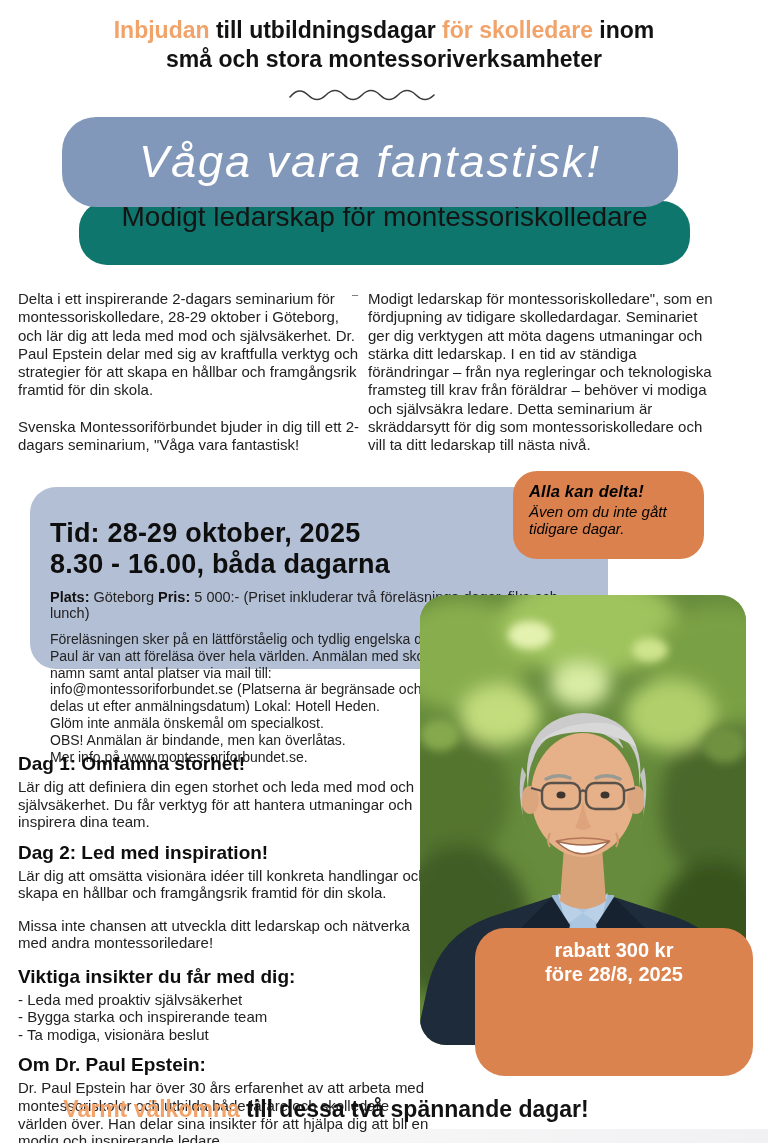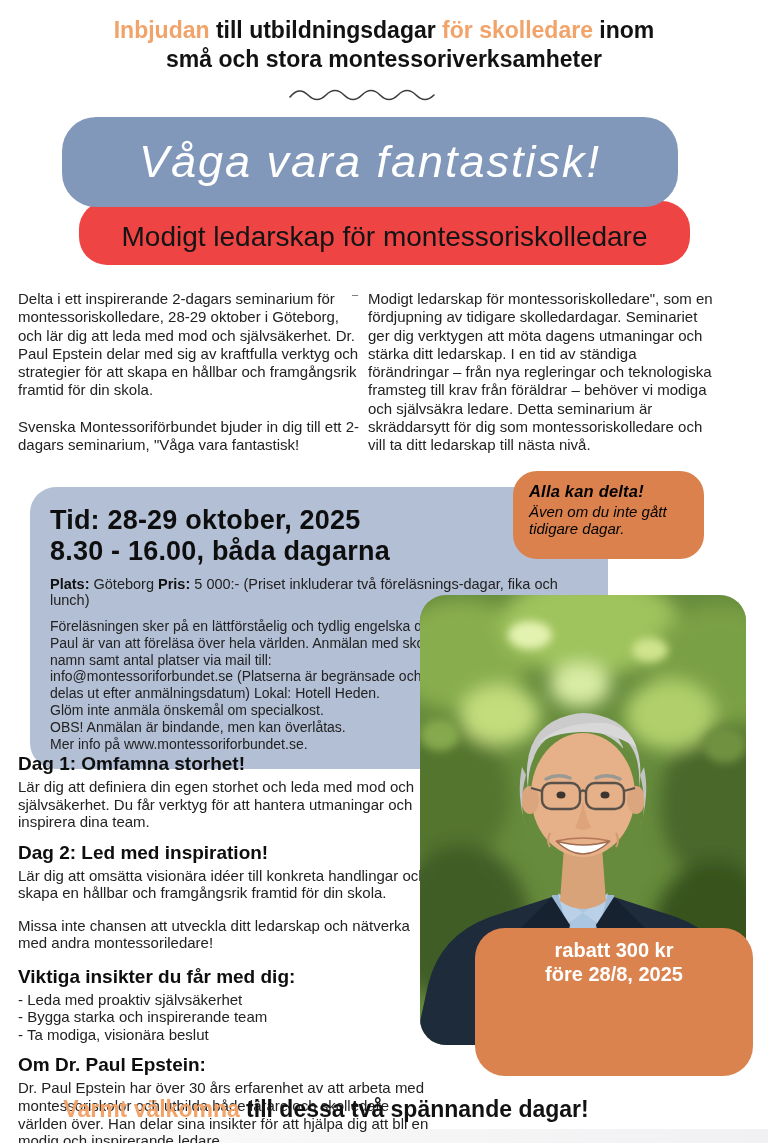--- a/index.html
+++ b/index.html
@@ -11,34 +11,34 @@
           font-size:23px;font-weight:bold;line-height:1.26;color:#121212;}
   .orange{color:#f1a369;}
 
   
   .wave{position:absolute;top:84px;left:288px;width:148px;height:20px;}
 
   
   .box-dark{position:absolute;left:62px;top:117px;width:616px;height:90px;background:#8298ba;
             border-radius:34px;display:flex;align-items:center;justify-content:center;z-index:3;}
   .box-dark span{font-style:italic;font-weight:400;font-size:45px;color:#ffffff;letter-spacing:2px;}
-  .box-light{position:absolute;left:79px;top:201px;width:611px;height:64px;background:#ef4444;
-             border-radius:28px;display:flex;align-items:flex-end;justify-content:center;z-index:2;}
+  .box-light{position:absolute;left:79px;top:201px;width:611px;height:64px;background:#0f766e;
+             border-radius:28px;display:flex;justify-content:center;z-index:2;}
   .box-light span{font-size:28px;color:#141414;padding-bottom:12px;}
 
   
   .col{position:absolute;top:290px;margin:0;font-size:15px;line-height:1.22;color:#222;}
   .col-left{left:18px;width:344px;}
   .col-right{left:368px;width:352px;}
   .col-left p{margin:0 0 18px 0;}
   .right-dash{position:absolute;left:352px;top:288px;font-size:11px;color:#555;}
 
   
-  .info-box{position:absolute;left:30px;top:487px;width:578px;height:282px;background:#b3bfd4;
-            border-radius:26px;z-index:1;box-sizing:border-box;padding:16px 20px;}
+  .info-box{position:absolute;left:30px;top:487px;width:578px;height:182px;background:#b3bfd4;
+            border-radius:26px;z-index:1;box-sizing:border-box;padding:29px 20px;}
   .info-box h2{margin:2px 0 8px 0;font-size:27px;font-weight:800;line-height:1.16;color:#0e0e0e;
                white-space:pre-line;letter-spacing:.2px;}
   .plats{margin:0 0 10px 0;font-size:14.5px;color:#222;}
   .plats b{font-weight:bold;color:#111;}
   .details{margin:0;font-size:14px;line-height:1.21;color:#222;width:404px;white-space:pre-line;}
 
   
   .badge{position:absolute;left:513px;top:471px;width:191px;height:88px;background:#db814d;
          border-radius:24px;z-index:4;box-sizing:border-box;padding:11px 16px;color:#000000;}
   .badge .b-title{font-size:16.5px;font-weight:bold;font-style:italic;letter-spacing:.2px;}

